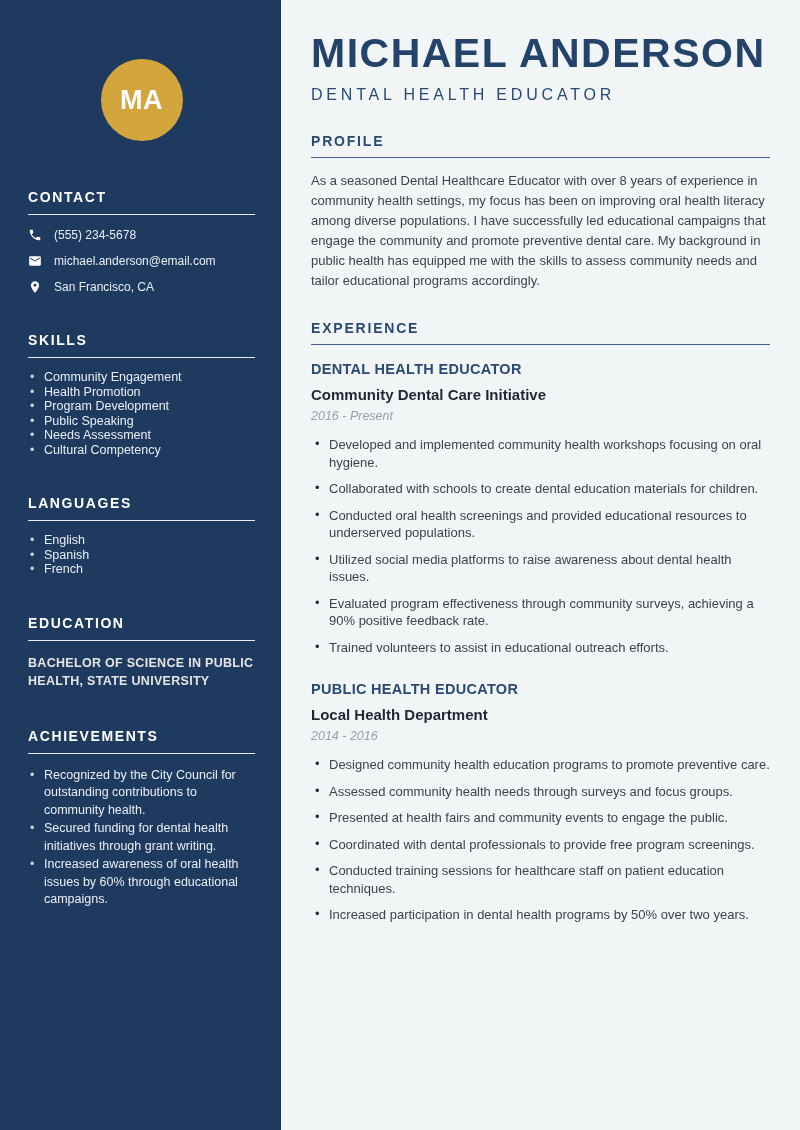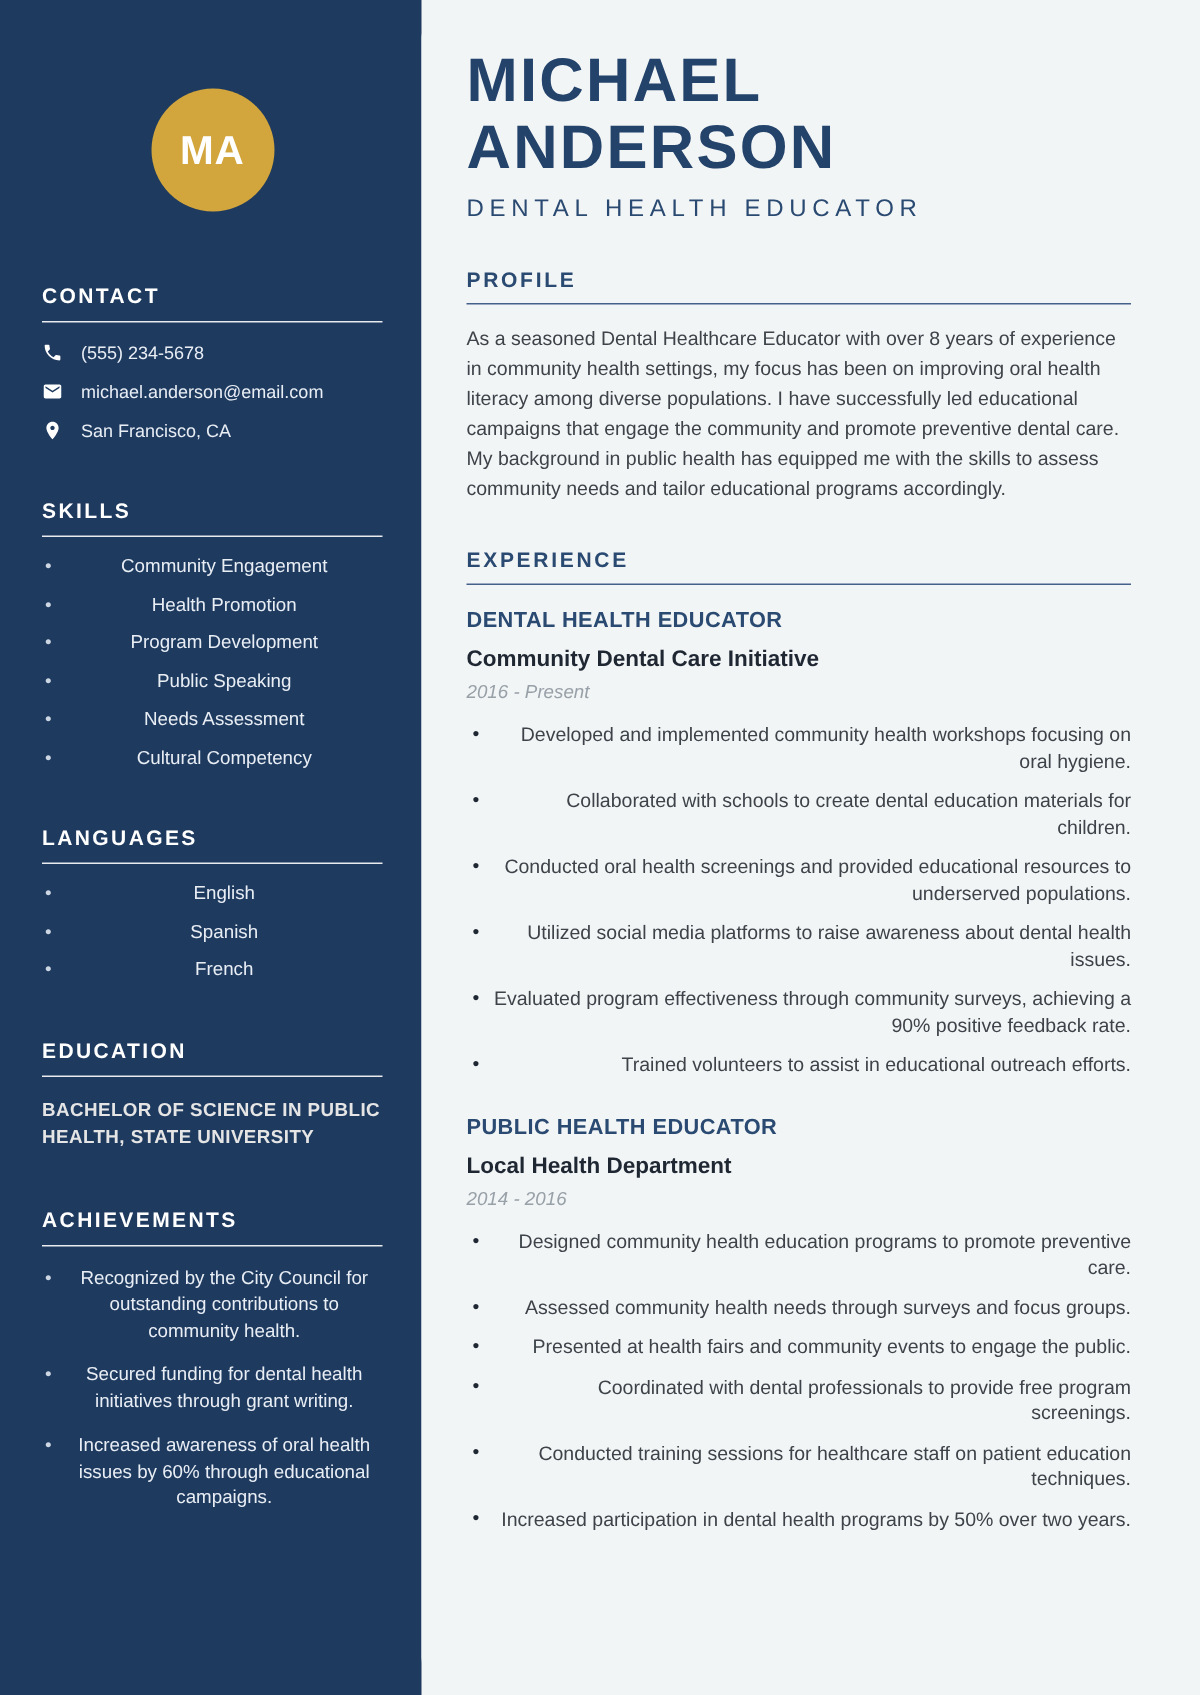--- a/index.html
+++ b/index.html
@@ -22,38 +22,37 @@
   }
   .side-section{margin-bottom:38px;}
   .side-heading{
     font-size:14px;font-weight:bold;letter-spacing:1.6px;
     color:#ffffff;margin:0 0 9px 0;
   }
   .side-rule{border:none;border-top:1.5px solid rgba(255,255,255,.9);margin:0 0 13px 0;}
   .contact-row{display:flex;align-items:flex-start;gap:12px;margin-bottom:12px;}
   .contact-row svg{flex:0 0 auto;display:block;}
   .contact-text{font-size:12px;color:#e9eef5;}
-  .side-list{display:flex;flex-direction:column;gap:12px;text-align:center;}
+  .side-list{display:flex;flex-direction:column;gap:1px;}
   .side-item{
     position:relative;padding-left:16px;
     font-size:12.5px;line-height:13.5px;color:#e9eef5;
   }
   .side-item.multiline{line-height:17.5px;}
   .side-item::before{
     content:"•";position:absolute;left:2px;top:0;color:#cdd7e4;
   }
   .degree{
     font-size:12.5px;font-weight:bold;line-height:18px;
     letter-spacing:.3px;color:#e5e5e5;text-transform:uppercase;
   }
   
   .main{
     flex:1;box-sizing:border-box;background:#f2f5f6;
-    padding:31px 46px 0 30px;
-    border-radius:25px;
+    padding:31px 30px 0 30px;
   }
   .name{
     margin:0;font-size:41px;font-weight:800;letter-spacing:1.5px;
     color:#24436b;line-height:1.1;
   }
   .job-subtitle{
     margin:10px 0 0 0;font-size:16px;letter-spacing:3.8px;
     color:#2a4a72;font-weight:500;
   }
   .main-section{margin-top:29px;}
@@ -68,21 +67,21 @@
   .job{margin-top:16px;}
   .job + .job{margin-top:25px;}
   .job-title{
     margin:0;font-size:14.5px;font-weight:bold;letter-spacing:.3px;color:#2a4a72;
   }
   .company{margin:9px 0 0 0;font-size:15px;font-weight:bold;color:#1f2733;}
   .dates{margin:6px 0 0 0;font-size:12.5px;font-style:italic;color:#98a0a8;}
   .bullets{margin-top:13px;display:flex;flex-direction:column;gap:9px;}
   .bullet{
     position:relative;padding-left:18px;
-    font-size:13px;line-height:17.5px;color:#3d4349;text-align:right;
+    font-size:13px;line-height:17.5px;color:#3d4349;
   }
   .bullet::before{content:"•";position:absolute;left:4px;top:-1px;color:#1f2733;}
 </style>
 </head>
 <body>
 
 <div class="page">
 
   <aside class="sidebar">
 

